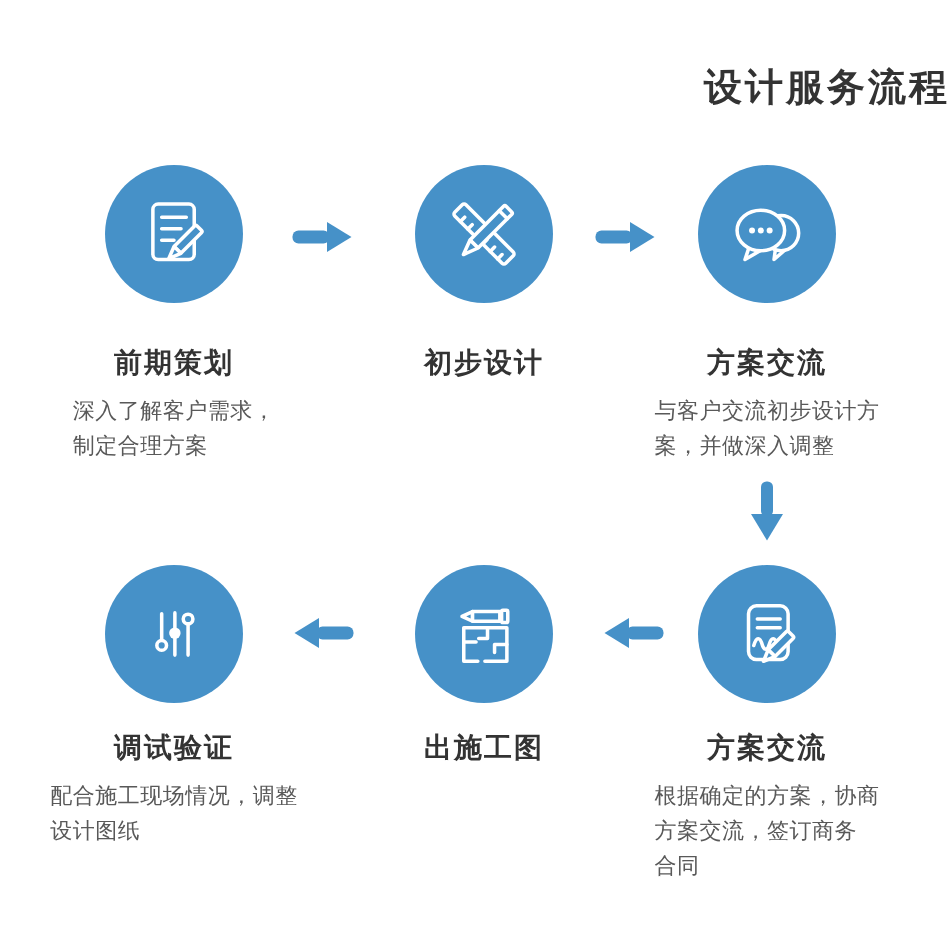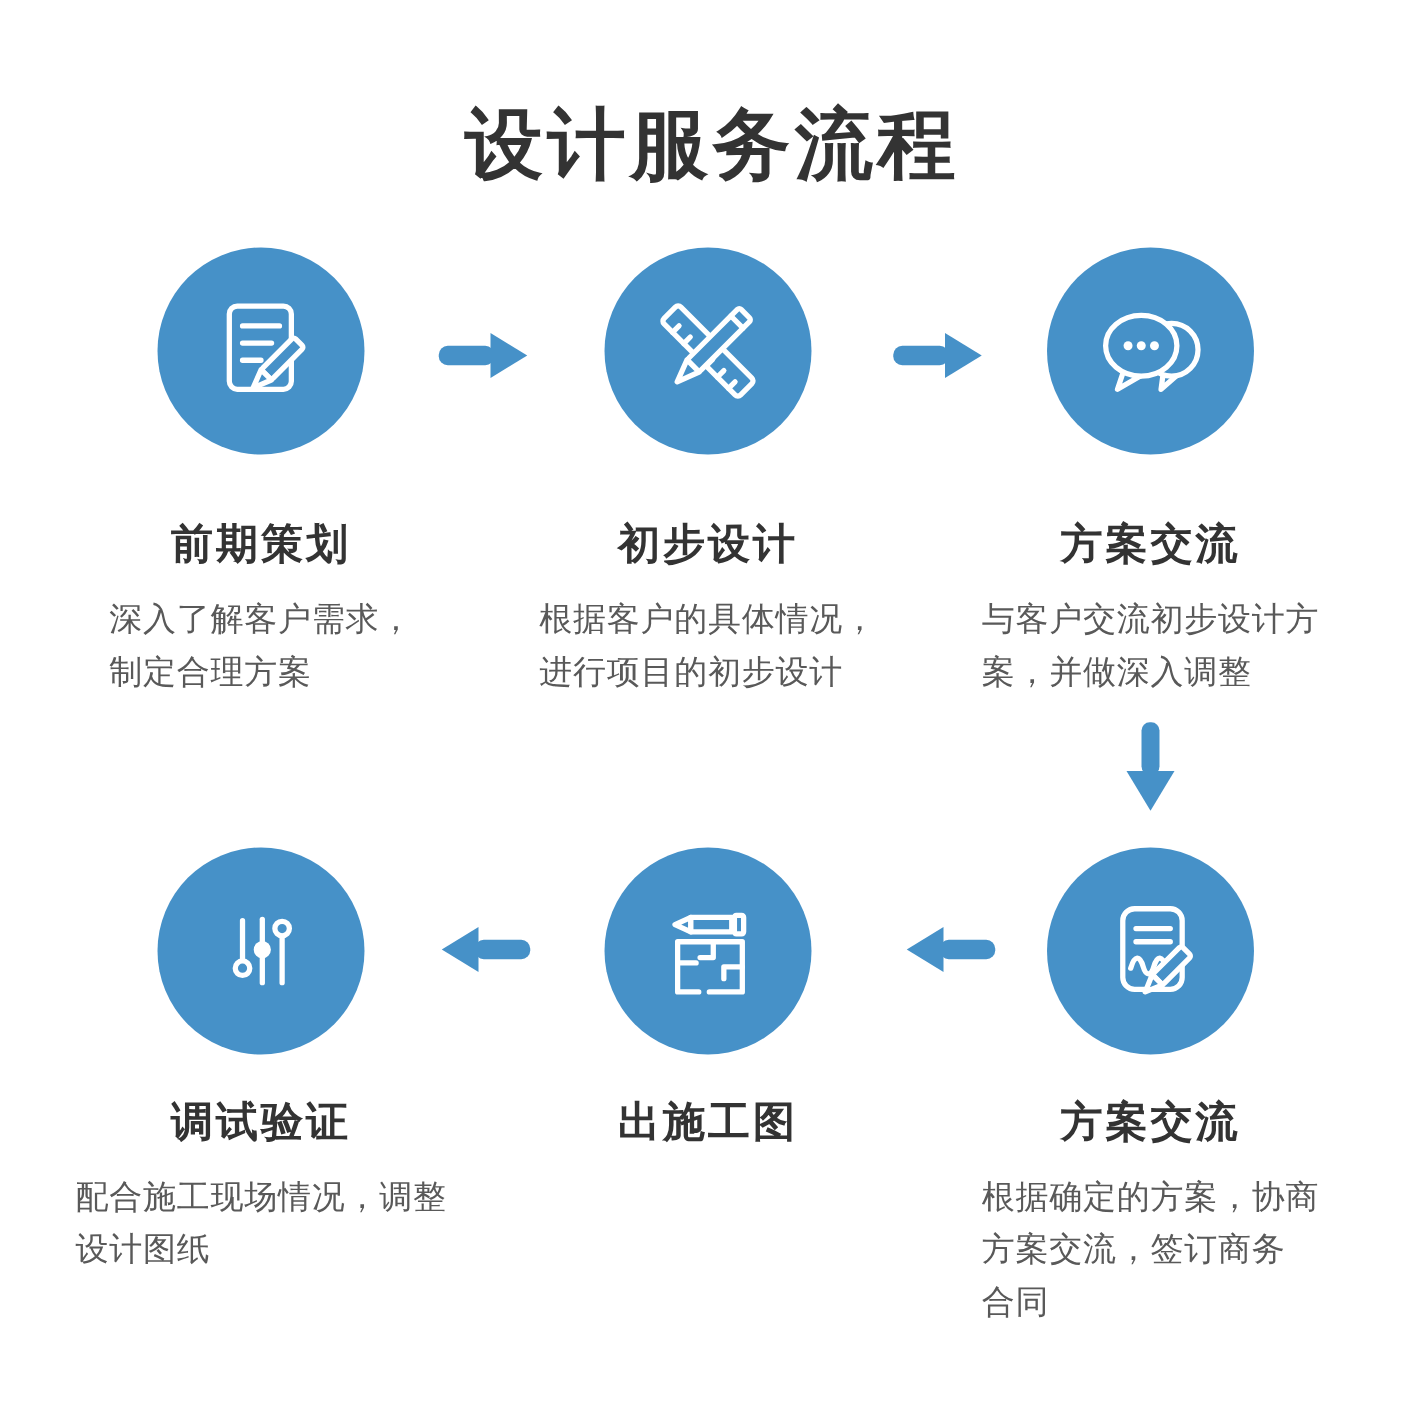--- a/index.html
+++ b/index.html
@@ -12,29 +12,29 @@
   html,body{background:var(--background);}
   body{font-family:"Liberation Sans","DejaVu Sans",sans-serif;}
   .canvas{
     position:relative;
     width:950px;height:943px;
     background:var(--background);
     overflow:hidden;
   }
   .title{
     position:absolute;top:62px;left:0;width:950px;
-    text-align:center;
-    font-size:52px;font-weight:bold;
+    text-align:right;
+    font-size:38px;font-weight:bold;
     letter-spacing:3px;
     color:var(--heading-color);
   }
   .step{
-    position:absolute;width:320px;text-align:center;
-  }
-  .col1{left:14px;} .col2{left:312px;} .col3{left:607px;}
+    position:absolute;width:320px;text-align:center;font-family:Liberation Mono, monospace;
+  }
+  .col1{left:14px;} .col2{left:324px;} .col3{left:607px;}
   .row1{top:165px;} .row2{top:565px;}
   .circle{
     display:inline-flex;align-items:center;justify-content:center;
     width:138px;height:138px;border-radius:50%;
     background:var(--accent);
   }
   .icon{display:inline-flex;width:88px;height:88px;}
   .icon svg{width:100%;height:100%;}
   .s{fill:none;stroke:#fff;stroke-width:4;stroke-linecap:round;stroke-linejoin:round;}
   .sf{fill:var(--accent);stroke:#fff;stroke-width:4;stroke-linecap:round;stroke-linejoin:round;}
@@ -95,22 +95,20 @@
           </g>
           <g transform="rotate(45 50 50)">
             <rect class="sf" x="43.5" y="10" width="13" height="56" rx="2"></rect>
             <path class="sf" d="M43.5 66 L50 83 L56.5 66 Z"></path>
             <path class="s" d="M43.5 19 H56.5"></path>
           </g>
         </svg>
       </span>
     </div>
     <div class="step-title">初步设计</div>
-    <div class="step-desc">根据客户的具体情况，
-进行项目的初步设计</div>
   </div>
 
   <div class="step row1 col3">
     <div class="circle">
       <span class="icon">
         <svg viewBox="0 0 100 100">
           <path class="sf" d="M60 64 L58 79 L74 65 Z"></path>
           <circle class="sf" cx="66" cy="49" r="20"></circle>
           <path class="sf" d="M30 64 L25 79 L44 68 Z"></path>
           <ellipse class="sf" cx="43" cy="46" rx="27" ry="23"></ellipse>

